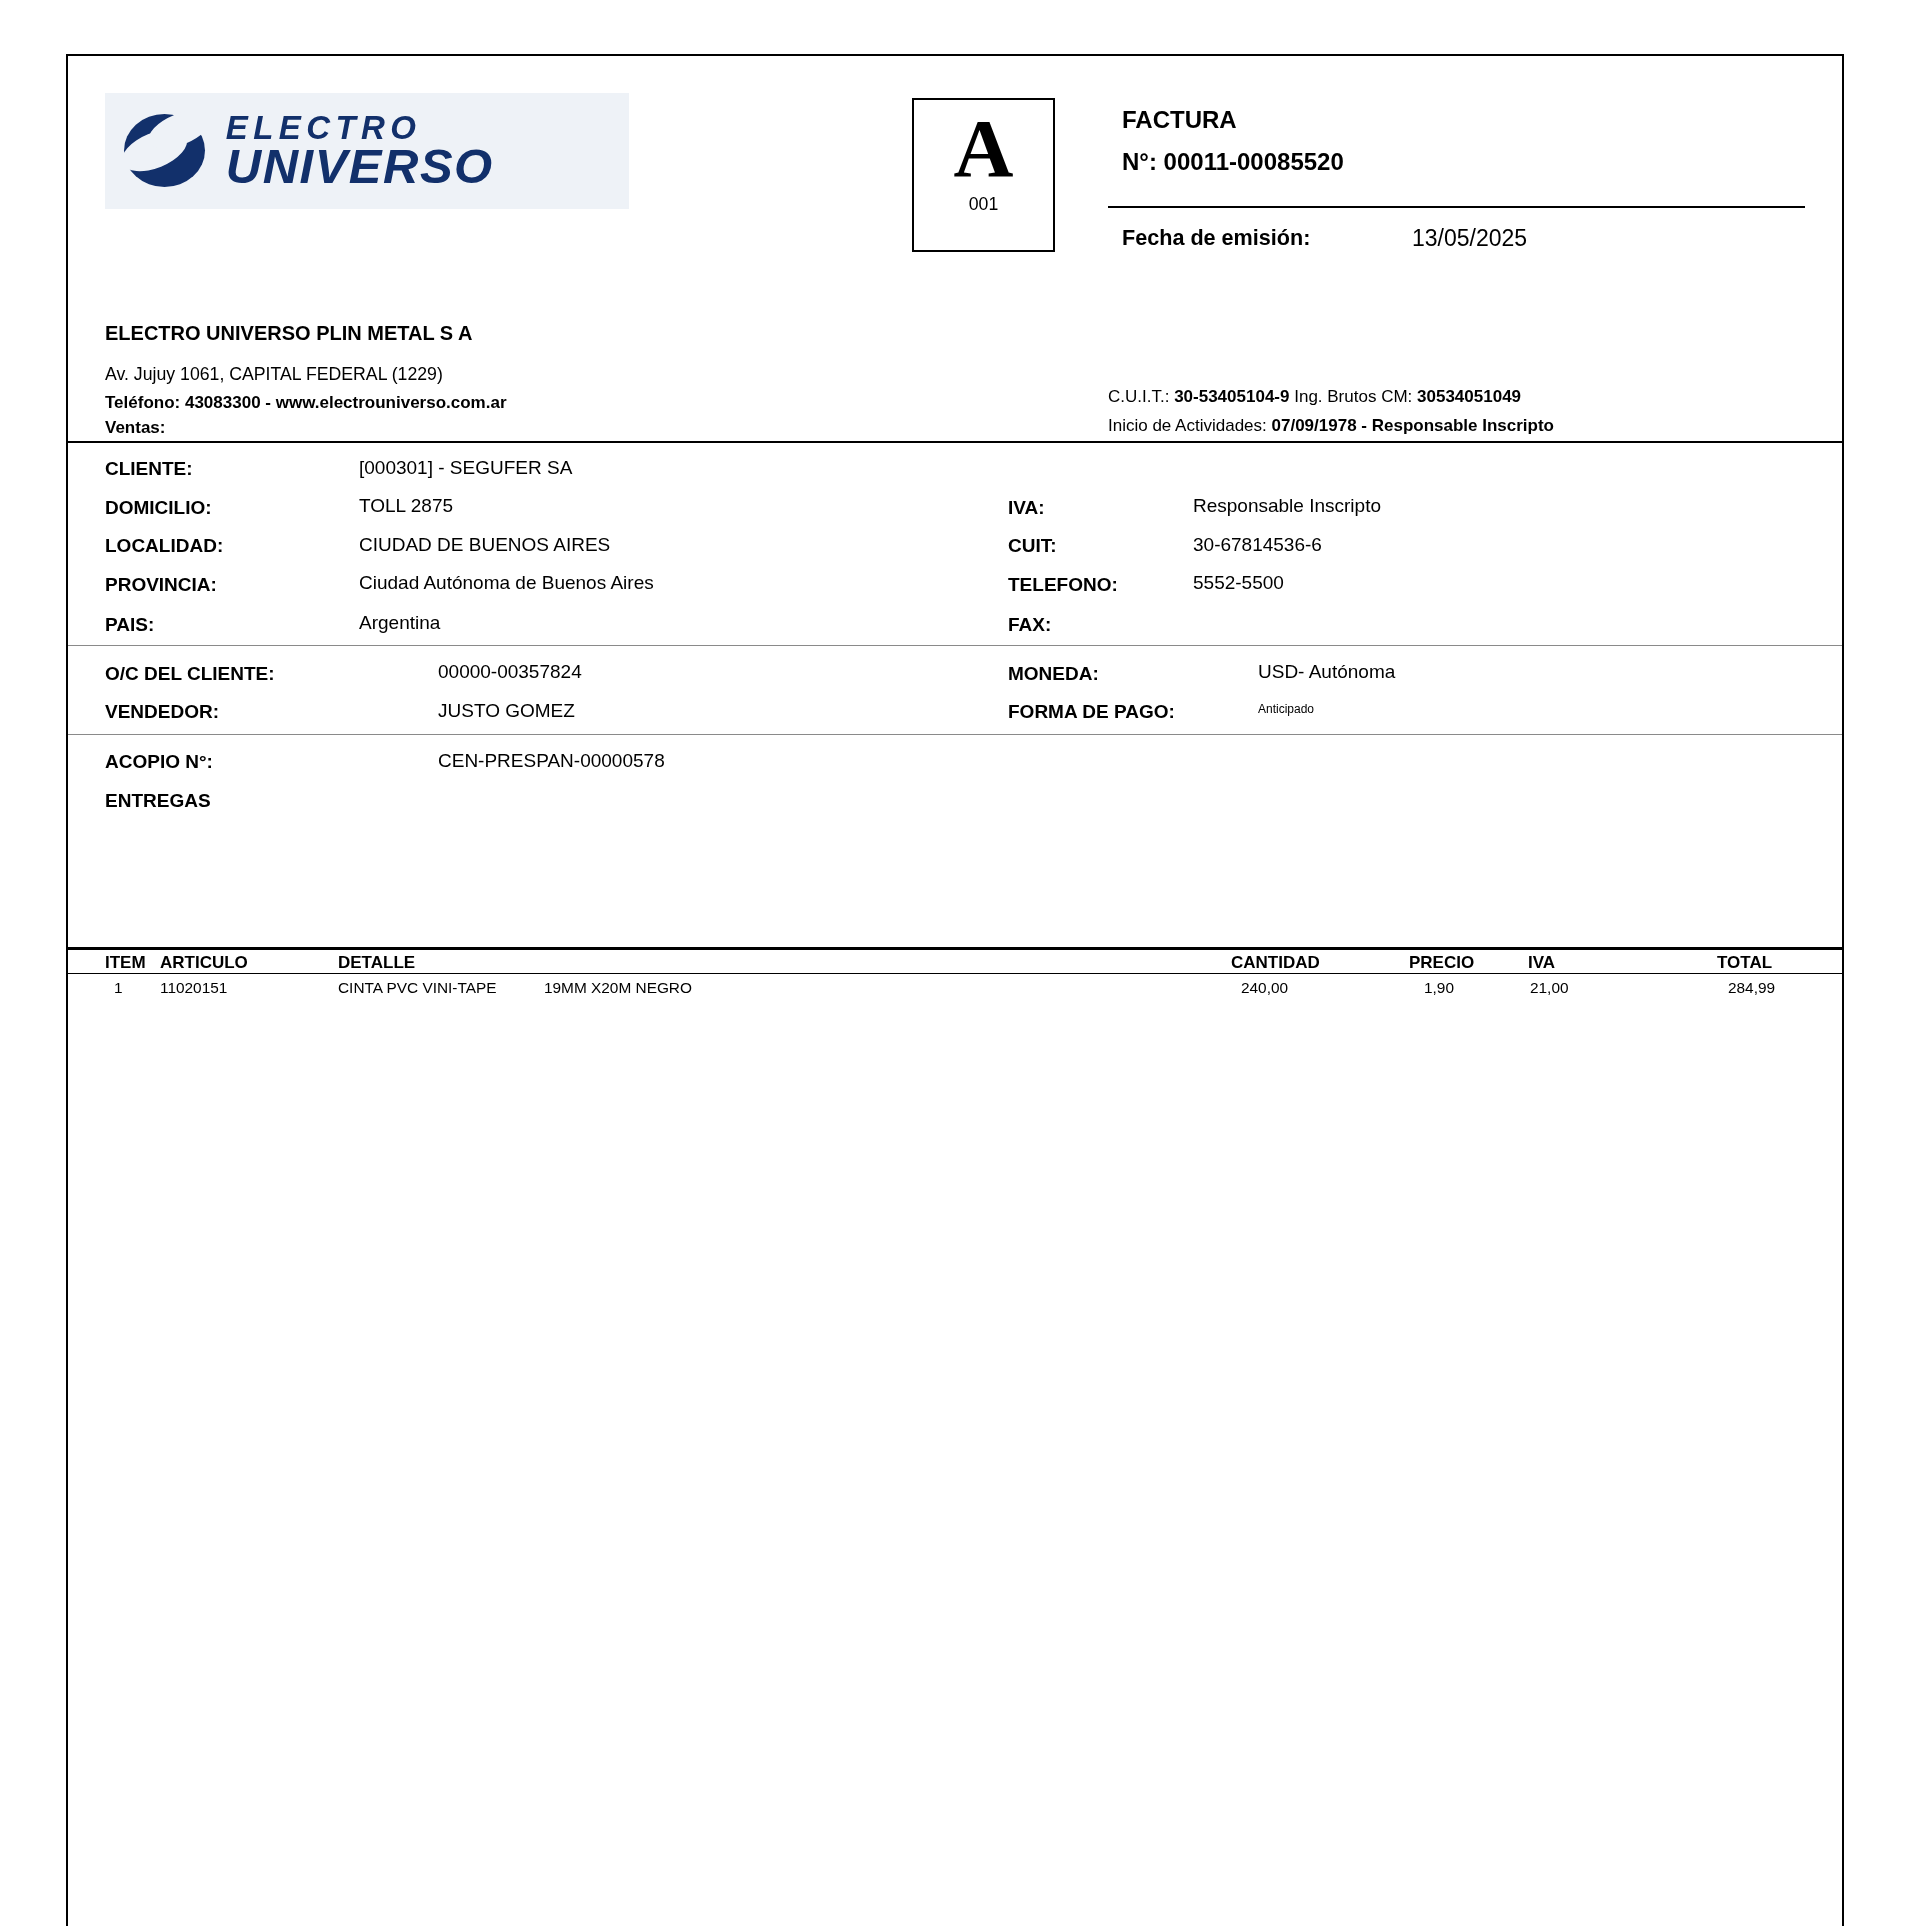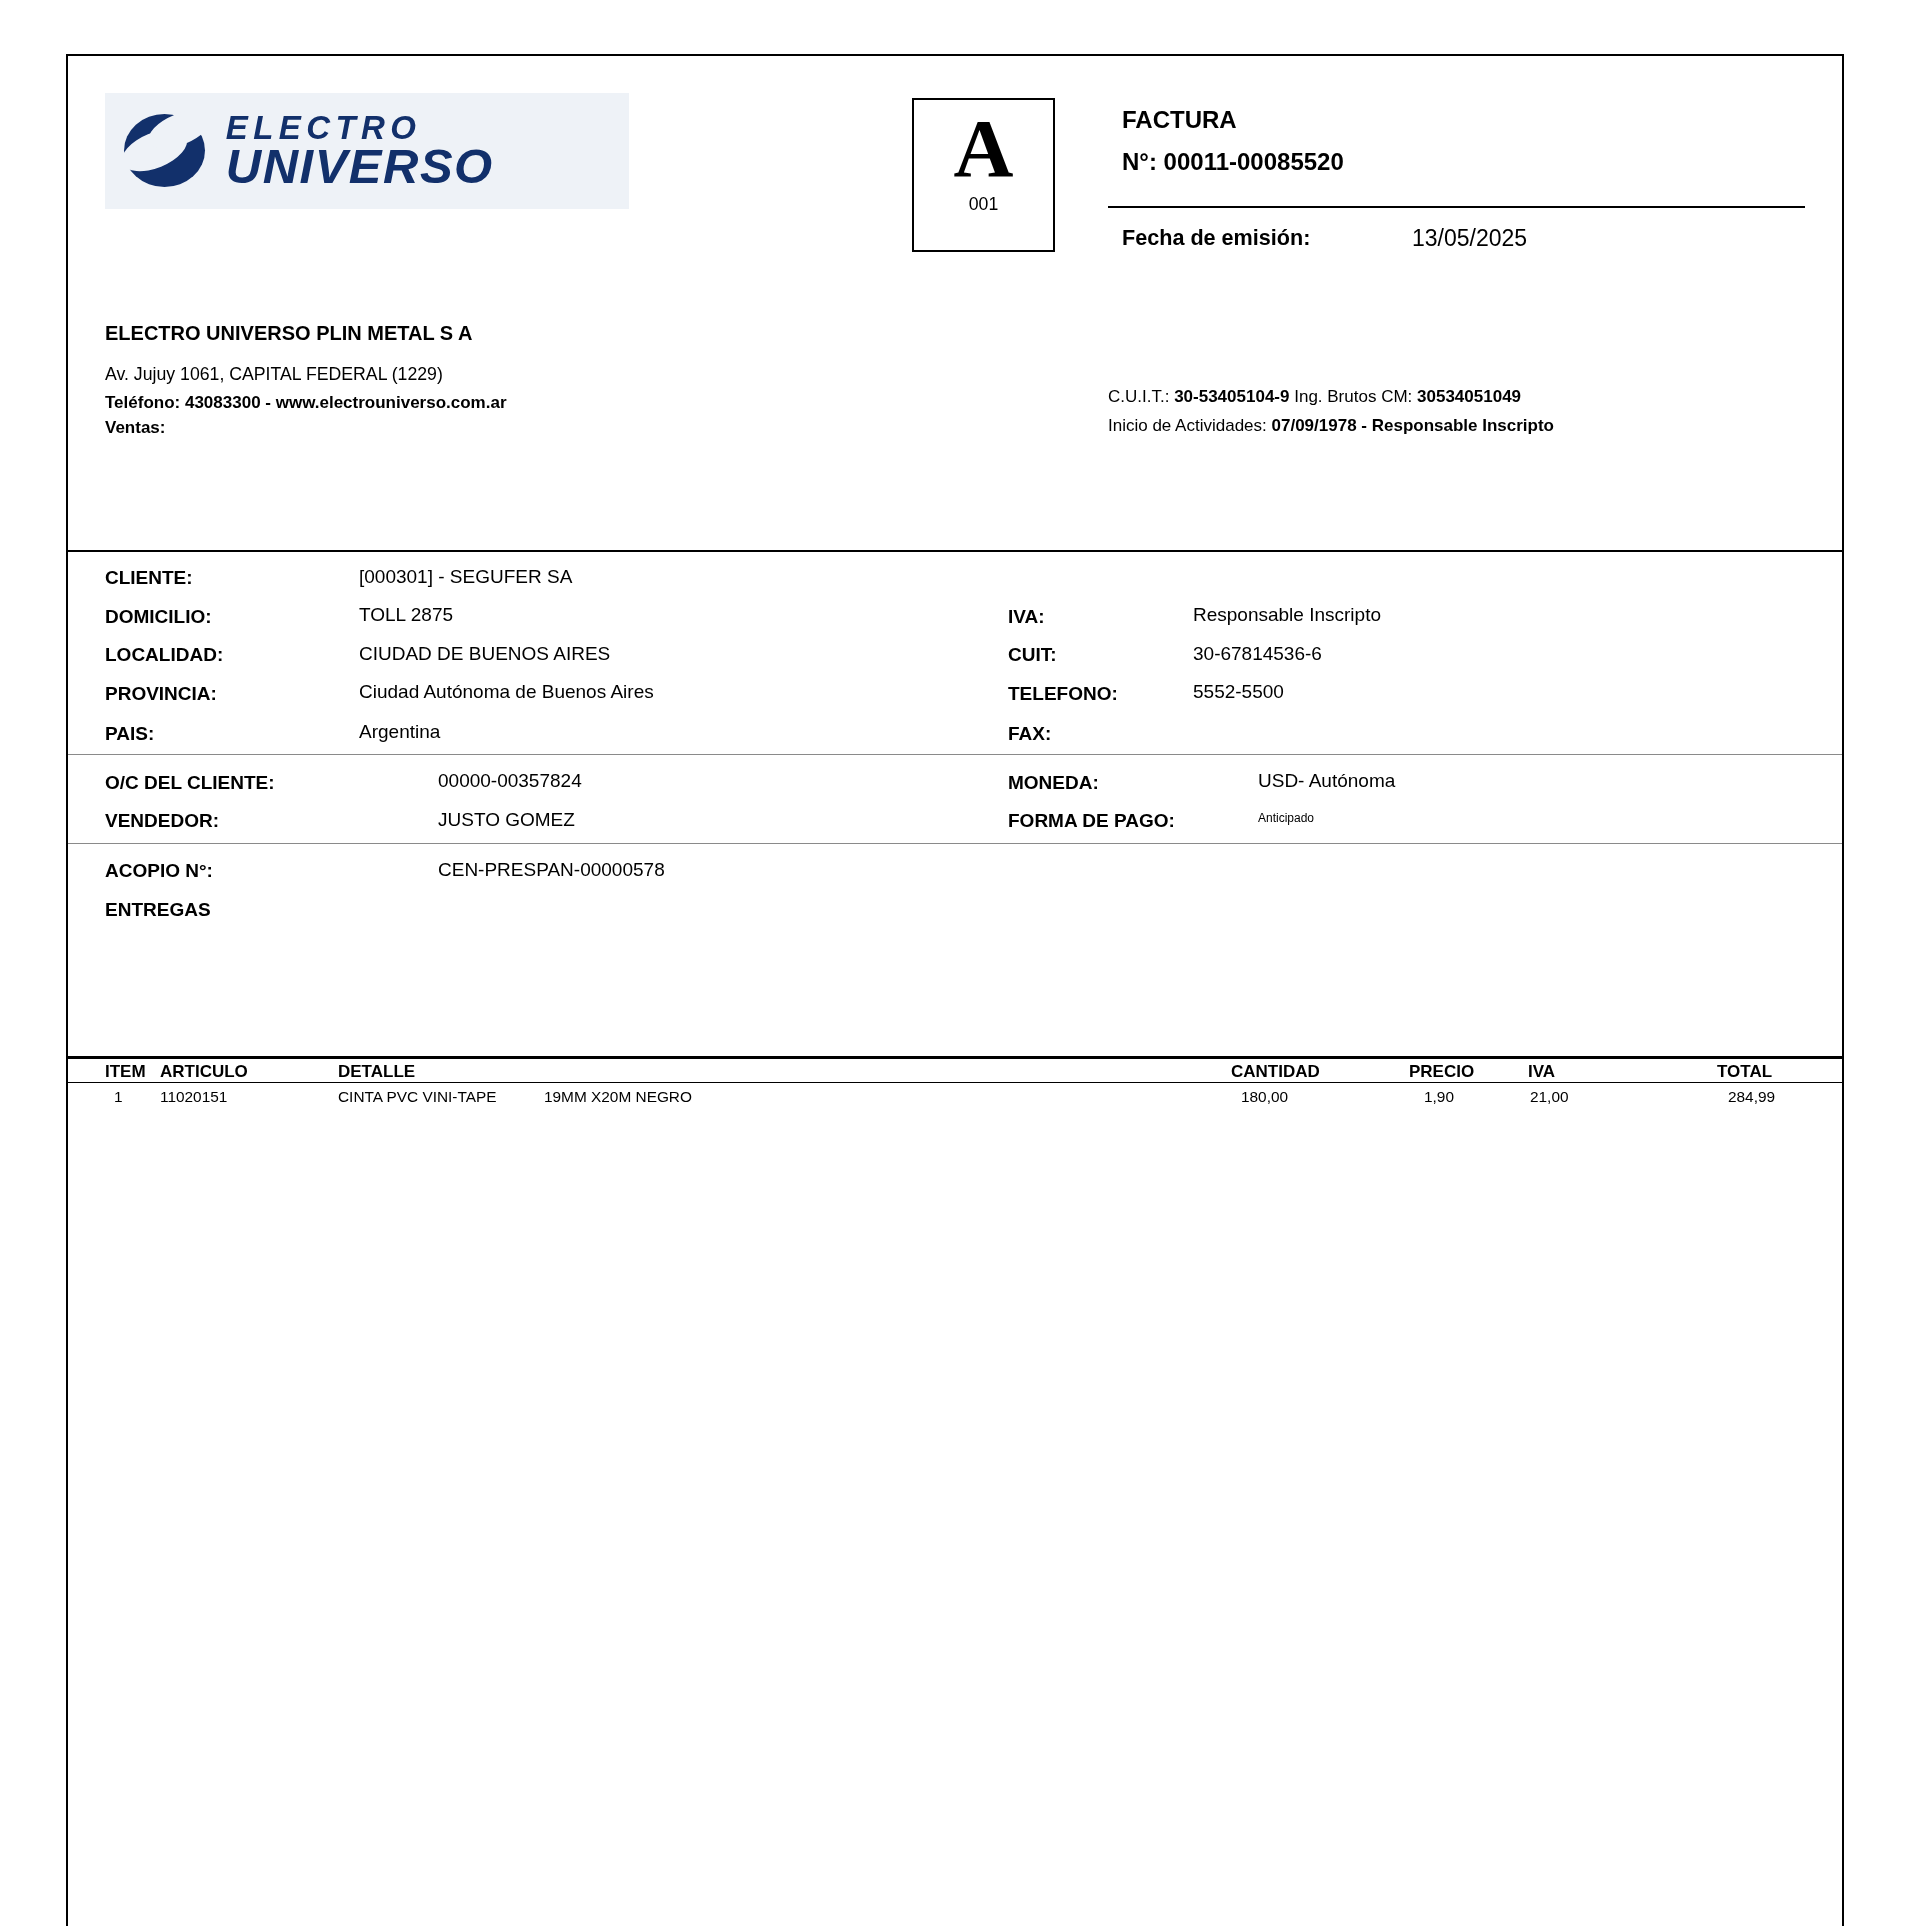--- a/index.html
+++ b/index.html
@@ -25,21 +25,21 @@
     width: 1778px;
     height: 2591px;
     border: 2.7px solid #000000;
     box-sizing: border-box;
     background: #ffffff;
   }
 
   
   .header {
     position: relative;
-    height: 496px;
+    height: 387px;
     border-bottom: 2.7px solid #000000;
     box-sizing: border-box;
   }
   .logo-box {
     position: absolute;
     left: 37px;
     top: 37px;
     width: 524px;
     height: 116px;
     background: #eef2f7;
@@ -356,21 +356,21 @@
         <span style="left:1341px;">PRECIO</span>
         <span style="left:1460px;">IVA</span>
         <span style="left:1649px;">TOTAL</span>
       </div>
 
       <div class="row">
         <span style="left:46px;">1</span>
         <span style="left:92px;">11020151</span>
         <span style="left:270px;">CINTA PVC VINI-TAPE</span>
         <span style="left:476px;">19MM X20M NEGRO</span>
-        <span style="left:1173px;">180,00</span>
+        <span style="left:1173px;">240,00</span>
         <span style="left:1356px;">1,90</span>
         <span style="left:1462px;">21,00</span>
         <span style="left:1660px;">284,99</span>
       </div>
     </div>
 
   </div>
 </div>
 
 

